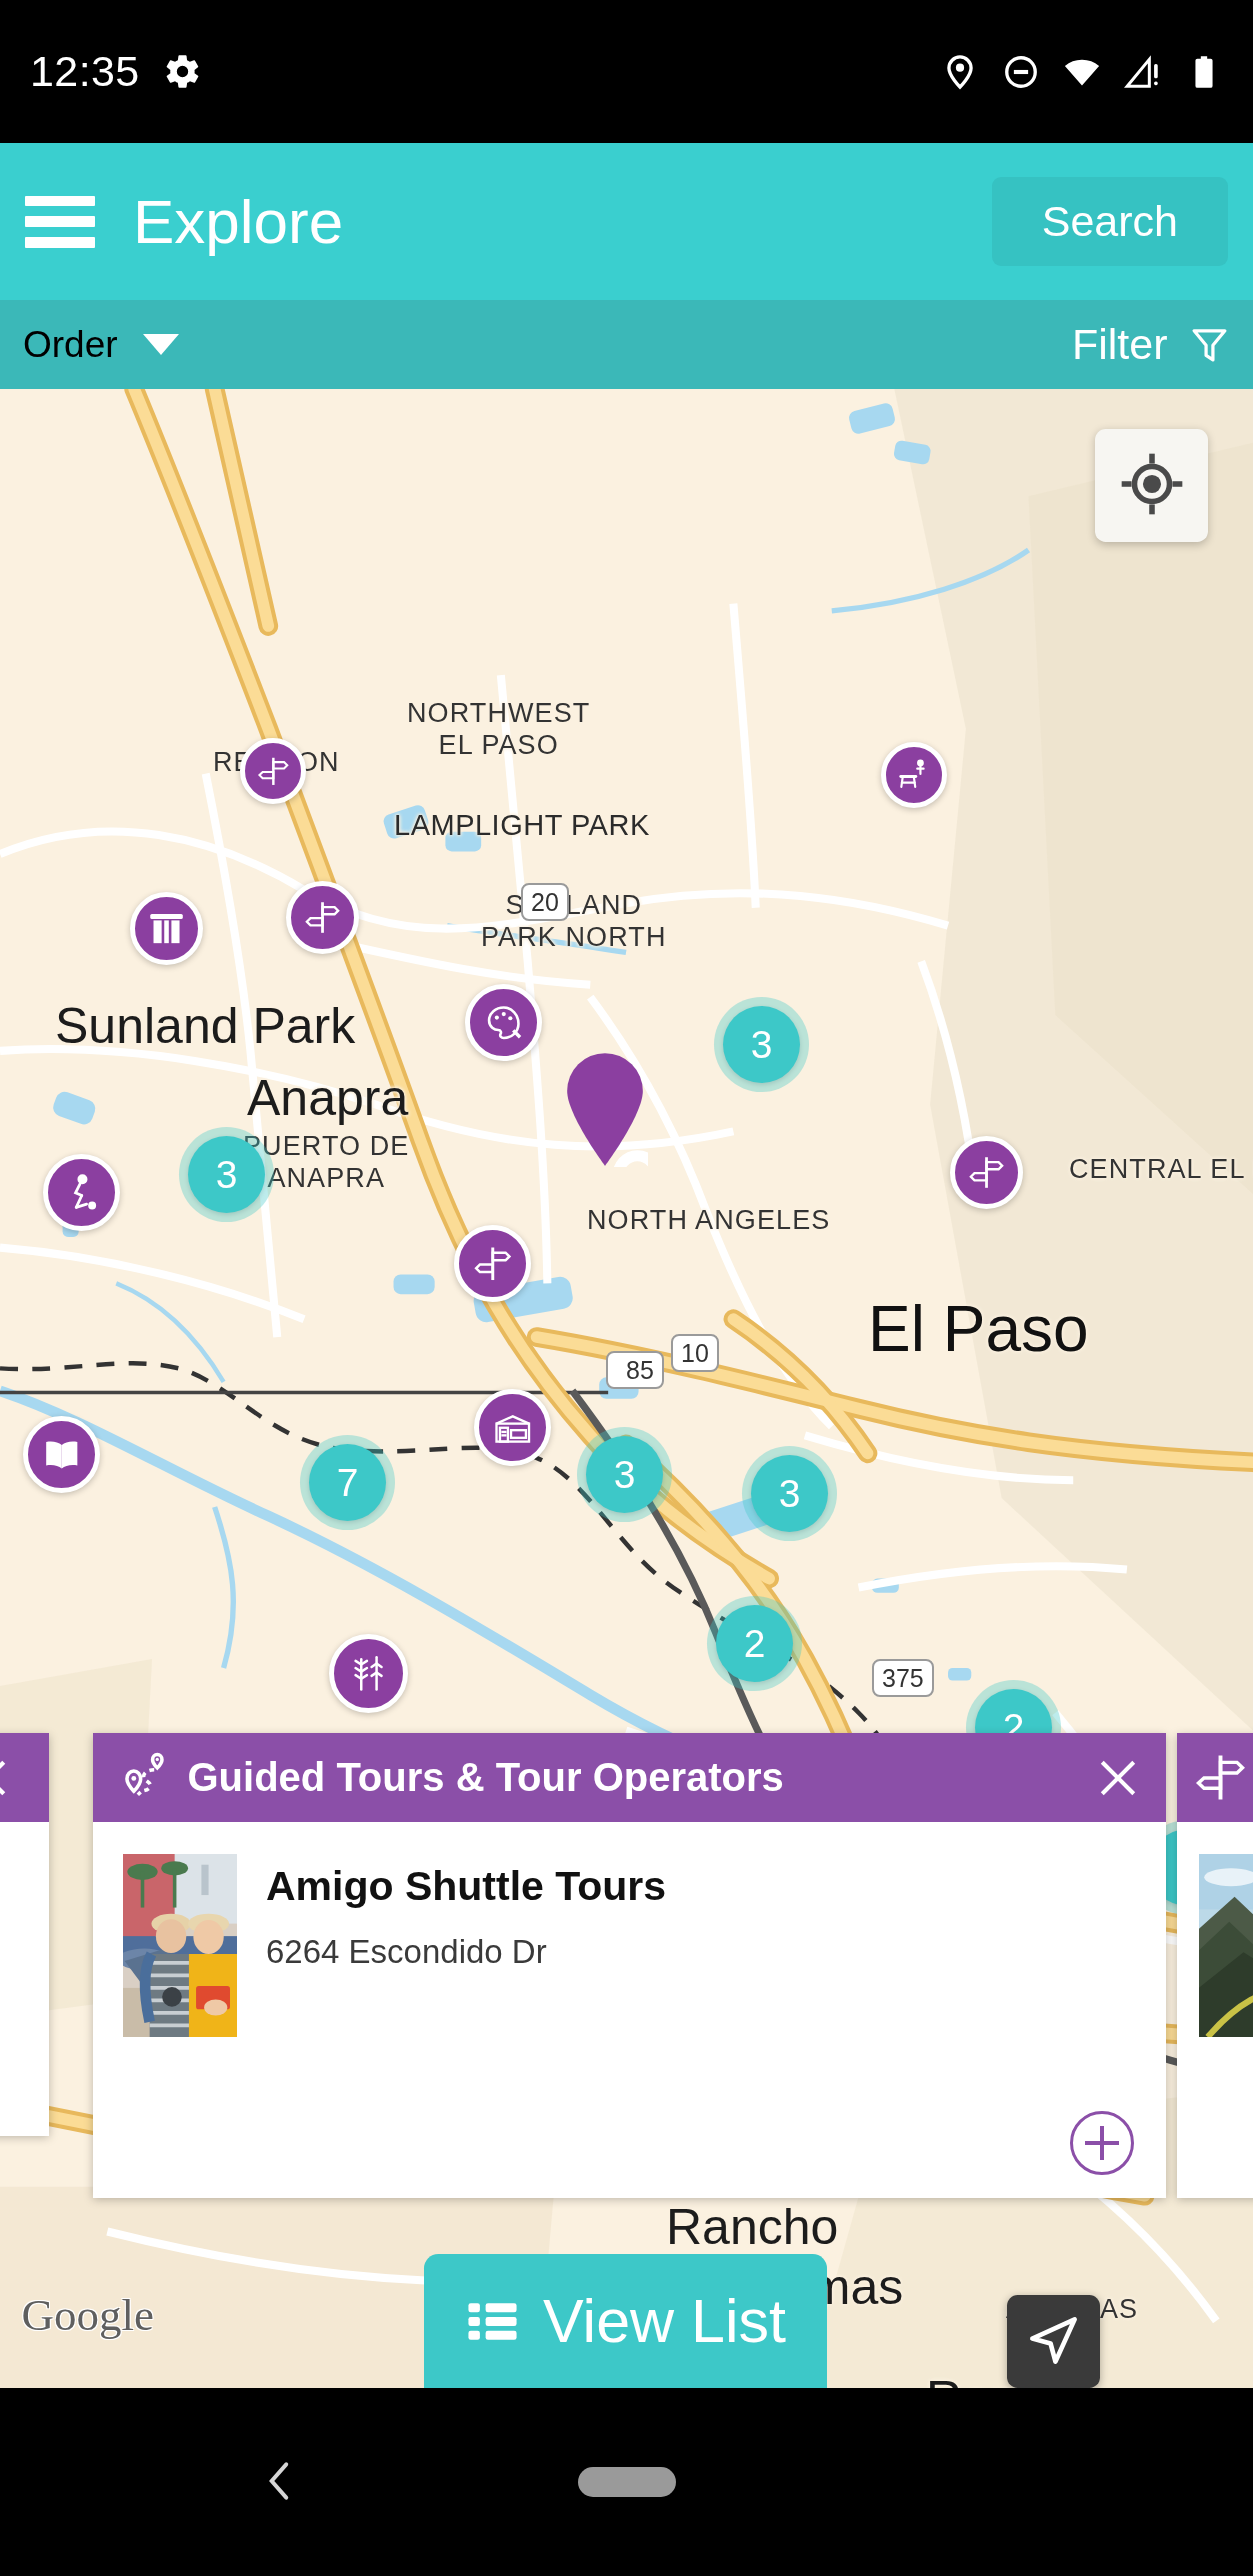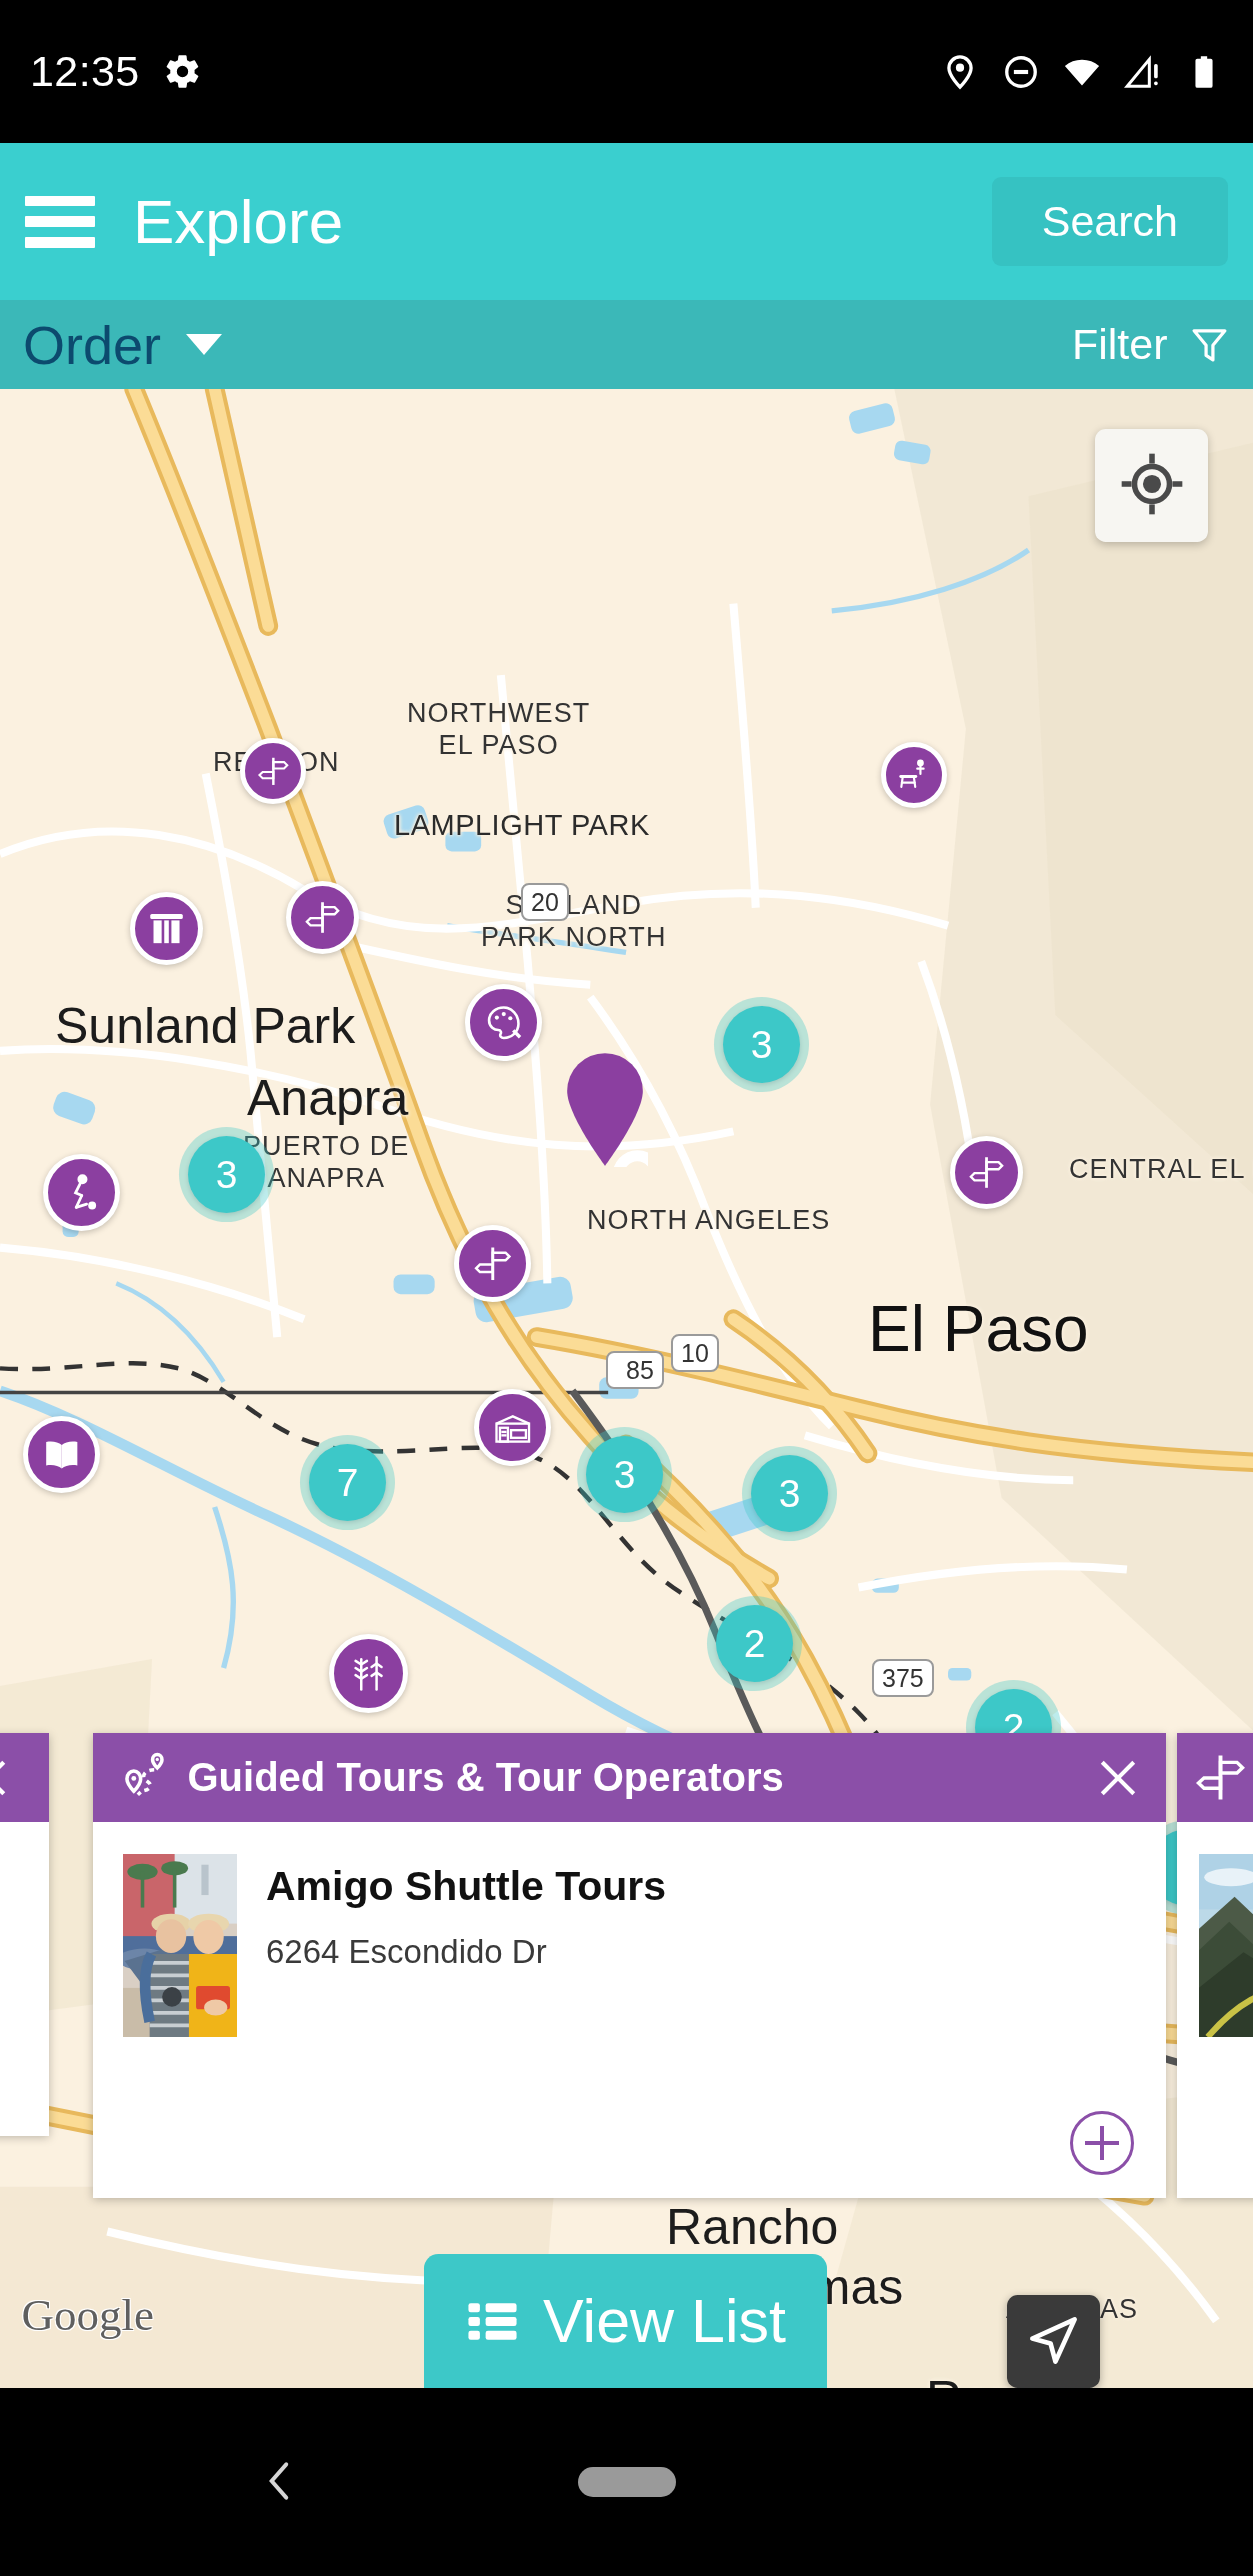--- a/index.html
+++ b/index.html
@@ -24,21 +24,21 @@
   .hamburger span { display:block; height:10.7px; background:#fff; border-radius:0.9px; }
   .appbar-title { color:#fff; font-size:62px; margin-left:38px; font-weight:400; }
   .search-btn { margin-left:auto; background:#36C2C2; color:#fff; font-size:43px;
     padding:19.7px 50px; border:none; border-radius:9px; cursor:pointer;
     font-family:"Liberation Sans", sans-serif; }
 
   
   .orderbar { position:absolute; left:0; top:300px; width:1253px; height:89px;
     background:#3BB8B8; display:flex; align-items:center; padding:0 23px; }
   .order-left { display:flex; align-items:center; cursor:pointer; }
-  .order-label { color:#0c4a6e; font-size:54px; }
+  .order-label { color:#000000; font-size:37px; }
   .caret { width:0;height:0;border-left:18px solid transparent;
     border-right:18px solid transparent;border-top:21.5px solid #fff;
     margin-left:25px; }
   .filter-right { margin-left:auto; display:flex; align-items:center; cursor:pointer; }
   .filter-label { color:#fff; font-size:43px; }
   .filter-ico { margin-left:21.5px; width:41px; height:41px; }
 
   
   .map { position:absolute; left:0; top:389px; width:1253px; height:1999px;
     background:#FBF1E0; overflow:hidden; }

